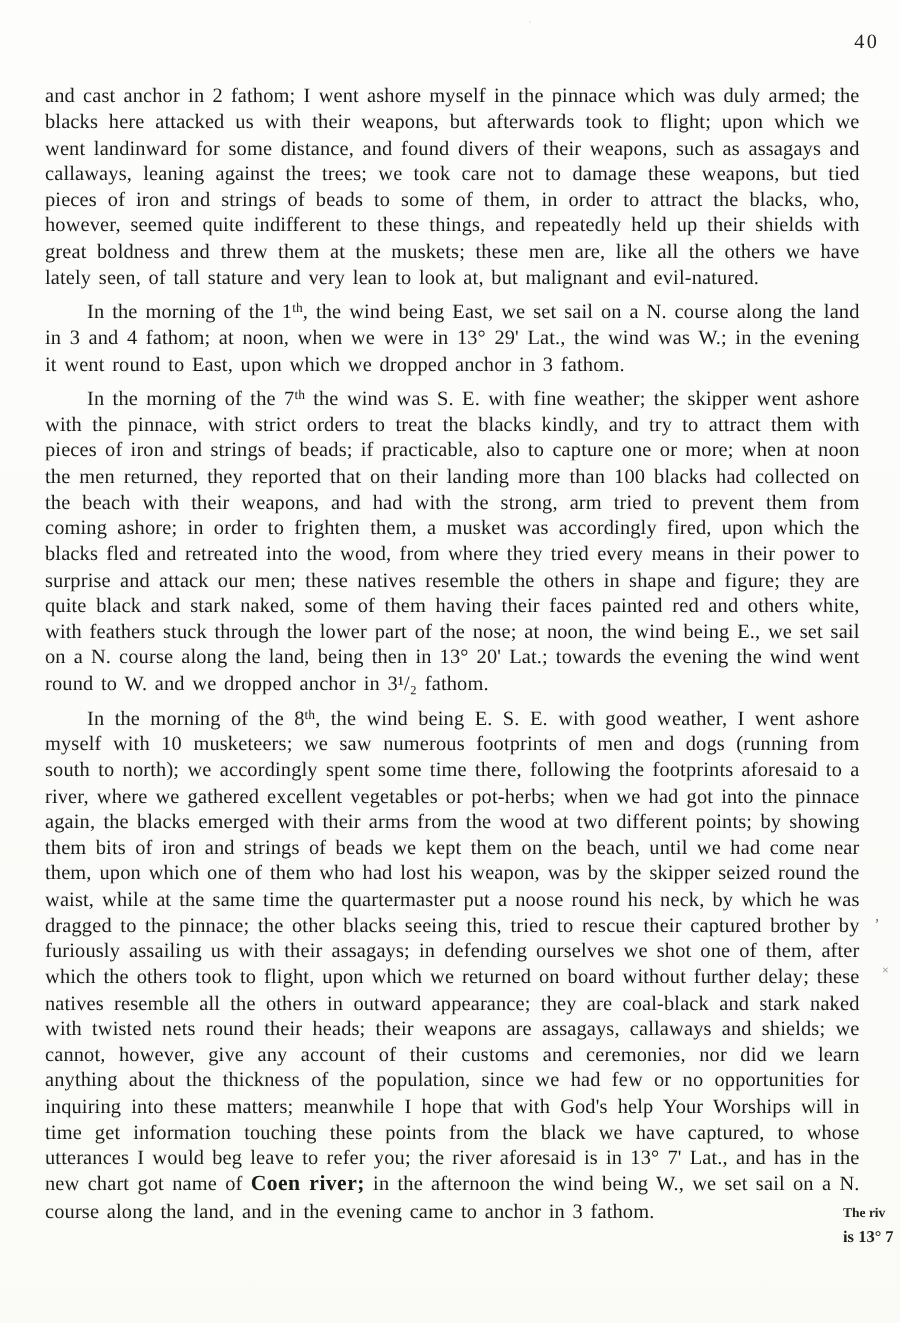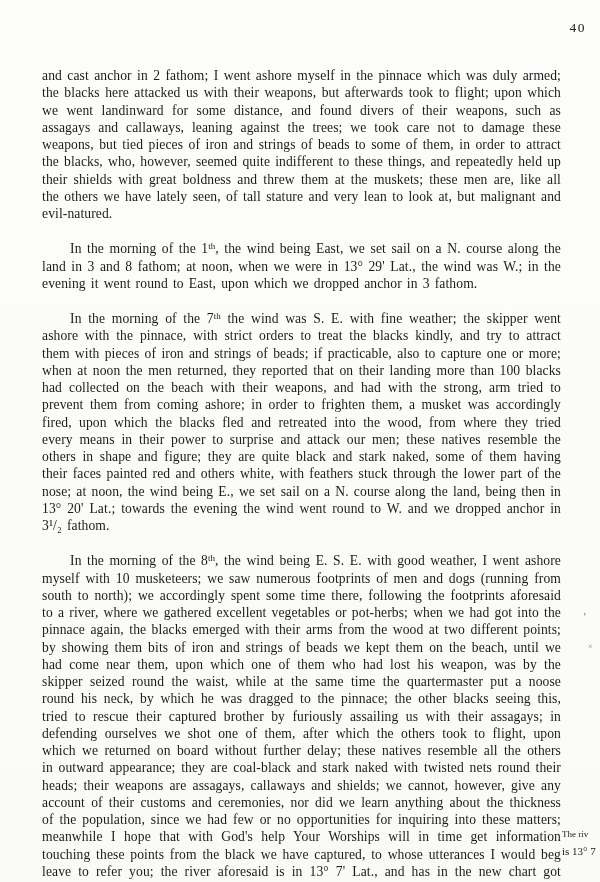--- a/index.html
+++ b/index.html
@@ -35,44 +35,43 @@
     top: 51px;
     left: 26px;
     width: 551px;
     text-align: justify;
     font-size: 13.6px;
     line-height: 17.25px;
     word-spacing: 1.6px;
     letter-spacing: 0.1px;
   }
   .text-block p {
-    margin: 16px;
+    margin: 4px;
   }
   .text-block p.indent {
     text-indent: 28px;
   }
   .sup {
     font-size: 9px;
     vertical-align: 4px;
     letter-spacing: 0;
   }
   .bold {
     font-weight: bold;
     font-size: 1.06em;
     letter-spacing: 0.3px;
   }
   .margin-note {
     position: absolute;
     left: 562px;
     top: 800px;
     width: 38px;
     overflow: hidden;
-    font-weight: normal;
+    font-weight: bold;
     color: #222;
-    margin-top: 26px;
   }
   .mn-line {
     font-size: 9px;
     line-height: 17px;
     white-space: nowrap;
   }
   .mn-line2 {
     font-size: 11px;
   }
   .speck {
@@ -86,21 +85,21 @@
   .speck-3 { left: 352px; top: 10px; color: #d8d8d4; font-size: 8px; }
 </style>
 </head>
 <body>
 
 <div class="page">
   <div class="page-number">40</div>
 
   <div class="text-block">
       <p class=""><span>and cast anchor in 2 fathom; I went ashore myself in the pinnace which was duly armed; the blacks here attacked us with their weapons, but afterwards took to flight; upon which we went landinward for some distance, and found divers of their weapons, such as assagays and callaways, leaning against the trees; we took care not to damage these weapons, but tied pieces of iron and strings of beads to some of them, in order to attract the blacks, who, however, seemed quite indifferent to these things, and repeatedly held up their shields with great boldness and threw them at the muskets; these men are, like all the others we have lately seen, of tall stature and very lean to look at, but malignant and evil-natured.</span></p>
-      <p class="indent"><span>In the morning of the 1</span><span class="sup">th</span><span>, the wind being East, we set sail on a N. course along the land in 3 and 8 fathom; at noon, when we were in 13° 29' Lat., the wind was W.; in the evening it went round to East, upon which we dropped anchor in 3 fathom.</span></p>
+      <p class="indent"><span>In the morning of the 1</span><span class="sup">th</span><span>, the wind being East, we set sail on a N. course along the land in 3 and 4 fathom; at noon, when we were in 13° 29' Lat., the wind was W.; in the evening it went round to East, upon which we dropped anchor in 3 fathom.</span></p>
       <p class="indent"><span>In the morning of the 7</span><span class="sup">th</span><span> the wind was S. E. with fine weather; the skipper went ashore with the pinnace, with strict orders to treat the blacks kindly, and try to attract them with pieces of iron and strings of beads; if practicable, also to capture one or more; when at noon the men returned, they reported that on their landing more than 100 blacks had collected on the beach with their weapons, and had with the strong, arm tried to prevent them from coming ashore; in order to frighten them, a musket was accordingly fired, upon which the blacks fled and retreated into the wood, from where they tried every means in their power to surprise and attack our men; these natives resemble the others in shape and figure; they are quite black and stark naked, some of them having their faces painted red and others white, with feathers stuck through the lower part of the nose; at noon, the wind being E., we set sail on a N. course along the land, being then in 13° 20' Lat.; towards the evening the wind went round to W. and we dropped anchor in 3¹/₂ fathom.</span></p>
       <p class="indent"><span>In the morning of the 8</span><span class="sup">th</span><span>, the wind being E. S. E. with good weather, I went ashore myself with 10 musketeers; we saw numerous footprints of men and dogs (running from south to north); we accordingly spent some time there, following the footprints aforesaid to a river, where we gathered excellent vegetables or pot-herbs; when we had got into the pinnace again, the blacks emerged with their arms from the wood at two different points; by showing them bits of iron and strings of beads we kept them on the beach, until we had come near them, upon which one of them who had lost his weapon, was by the skipper seized round the waist, while at the same time the quartermaster put a noose round his neck, by which he was dragged to the pinnace; the other blacks seeing this, tried to rescue their captured brother by furiously assailing us with their assagays; in defending ourselves we shot one of them, after which the others took to flight, upon which we returned on board without further delay; these natives resemble all the others in outward appearance; they are coal-black and stark naked with twisted nets round their heads; their weapons are assagays, callaways and shields; we cannot, however, give any account of their customs and ceremonies, nor did we learn anything about the thickness of the population, since we had few or no opportunities for inquiring into these matters; meanwhile I hope that with God's help Your Worships will in time get information touching these points from the black we have captured, to whose utterances I would beg leave to refer you; the river aforesaid is in 13° 7' Lat., and has in the new chart got name of </span><span class="bold">Coen river;</span><span> in the afternoon the wind being W., we set sail on a N. course along the land, and in the evening came to anchor in 3 fathom.</span></p>
     </div>
 
   <div class="margin-note">
     <div class="mn-line">The riv</div>
     <div class="mn-line mn-line2">is 13° 7</div>
   </div>
 
   <div class="speck speck-1">’</div>

